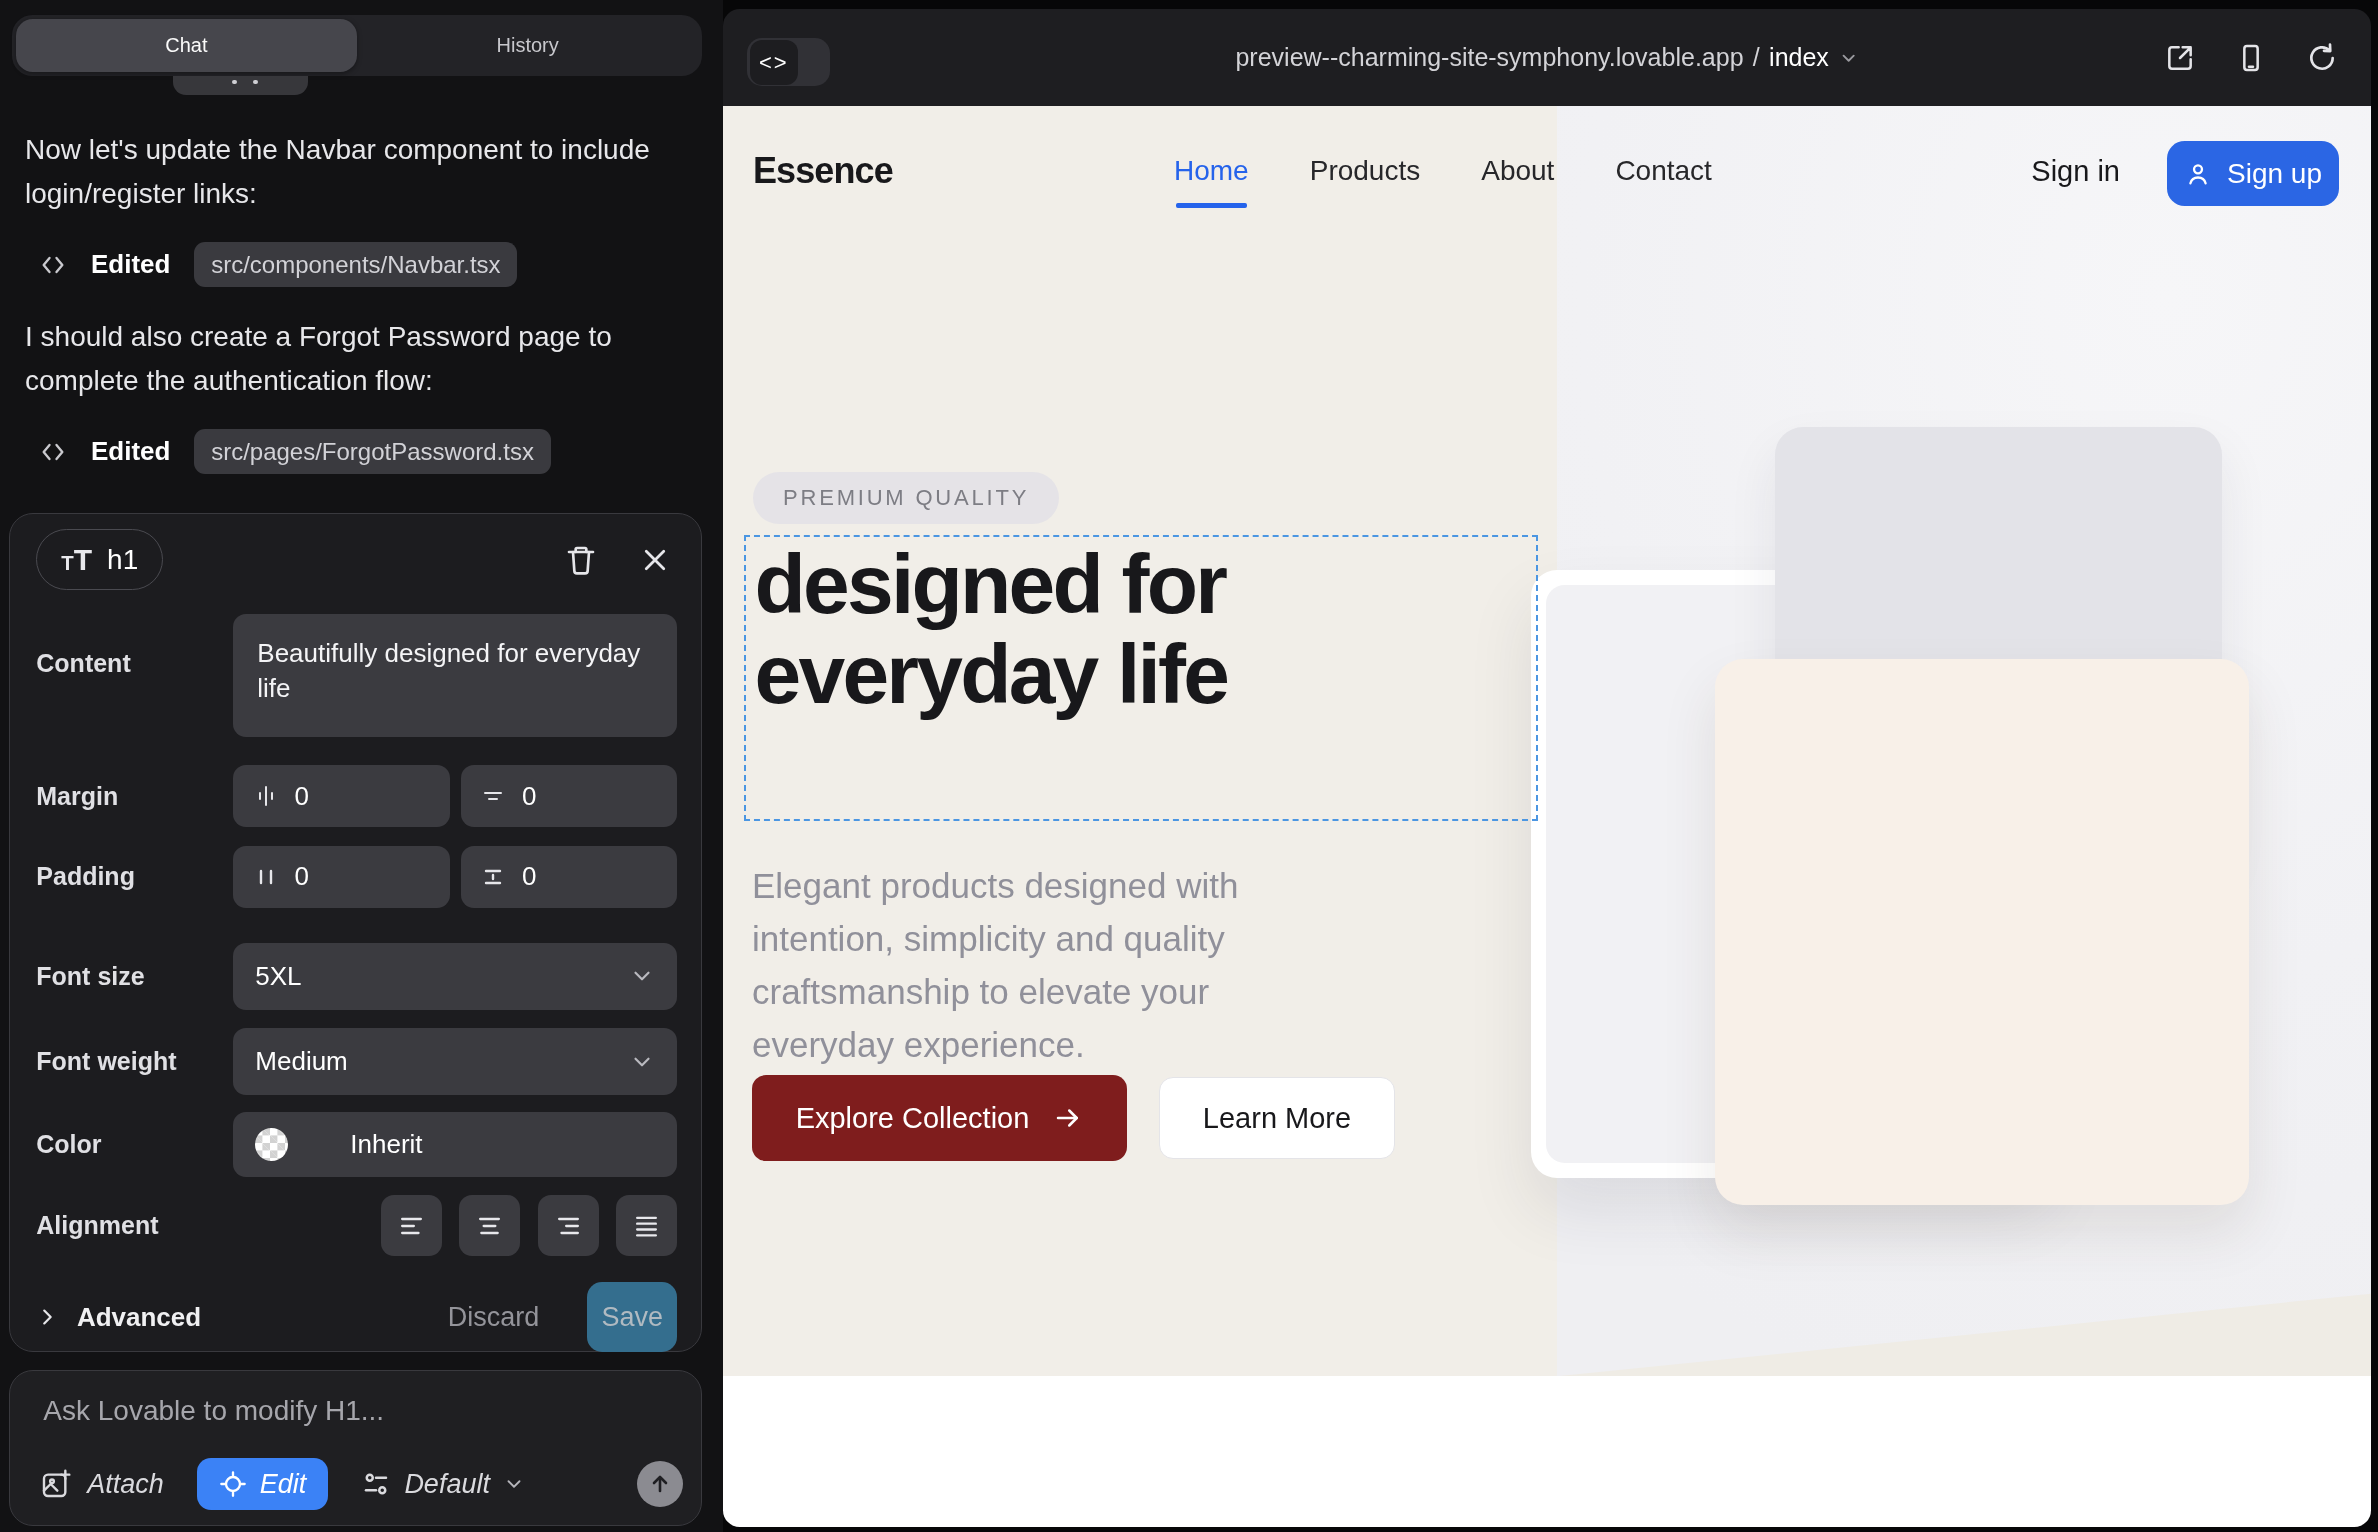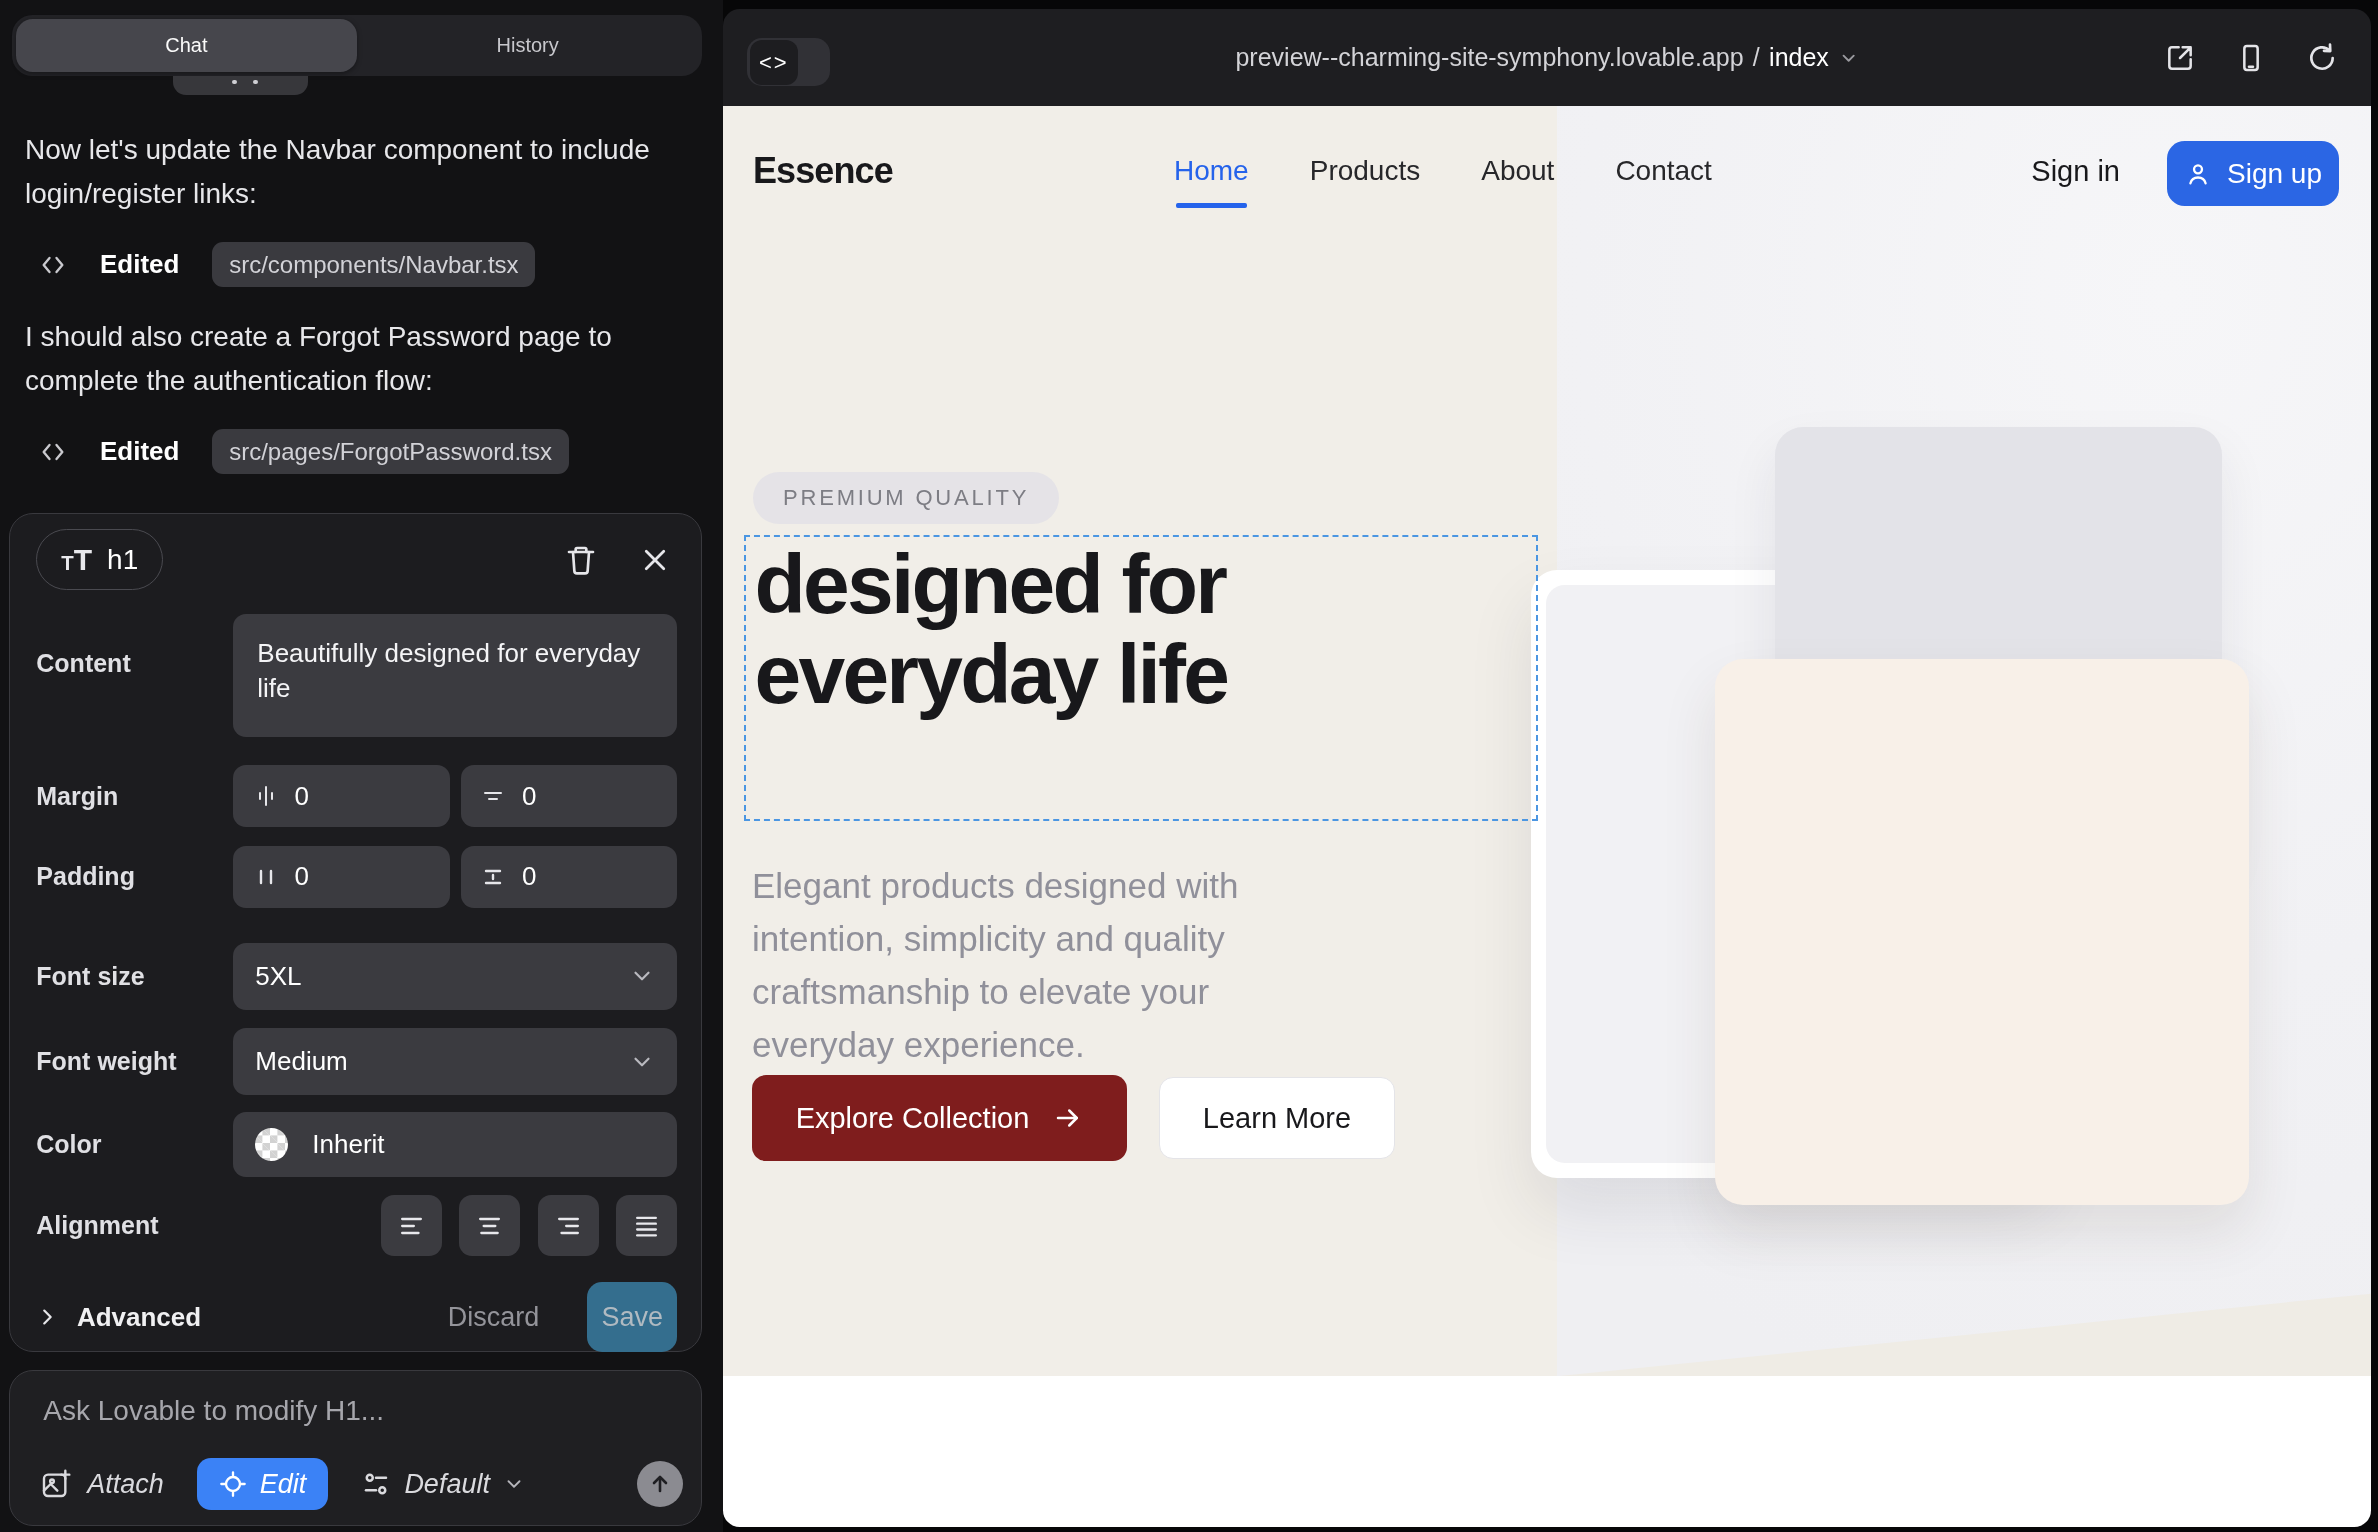--- a/index.html
+++ b/index.html
@@ -22,21 +22,21 @@
   .tab.active { background:#46464c; color:#fafafa; box-shadow:0 1.9px 5.6px rgba(0,0,0,.35); }
 
   .cut-pill { position:absolute; left:173px; top:76px; width:135px; height:18.6px;
               background:#37373b; border-radius:0 0 13px 13px; }
   .cut-pill i { position:absolute; top:3.7px; width:4.6px; height:4.6px; border-radius:50%; background:#cfcfd4; }
   .cut-pill i.d1{ left:59px; } .cut-pill i.d2{ left:80px; }
 
   .msg { position:absolute; left:25px; width:631px; font-size:28px; line-height:44px; color:#e7e7ea; }
   .msg-1 { top:128px; } .msg-2 { top:315px; }
 
-  .edited-row { position:absolute; left:39px; display:flex; align-items:center; gap:33px; height:45px; }
+  .edited-row { position:absolute; left:39px; display:flex; align-items:center; gap:24px; height:45px; }
   .edited-row-1 { top:242px; } .edited-row-2 { top:429px; }
   .edited-label { font-size:26px; font-weight:bold; color:#fff; }
   .edited-file { background:#3a3a3f; color:#d2d2d7; font-size:24px;
                  padding:8.3px 16.7px; border-radius:11px; white-space:nowrap; }
 
   
   .panel { position:absolute; left:9.3px; top:513px; width:693px; height:839px;
            background:#1c1c1f; border:1.9px solid #39393e; border-radius:24px;
            padding:15px 24px 0 26px; display:flex; flex-direction:column; }
   .panel-head { display:flex; align-items:center; height:63px; }
@@ -53,21 +53,21 @@
 
   .content-box { width:100%; height:123px; background:#3b3b40; border-radius:13px;
                  border:none; resize:none; outline:none; color:#f4f4f6; font-size:26px;
                  line-height:35px; padding:22px 24px; font-family:"Liberation Sans",sans-serif; }
 
   .pair { display:flex; gap:11px; width:100%; }
   .mini-input { flex:1; height:62px; background:#3b3b40; border-radius:13px;
                 display:flex; align-items:center; gap:16.7px; padding:0 20.4px;
                 color:#fff; font-size:26px; }
   .select { width:100%; height:67px; background:#3b3b40; border-radius:13px;
-            display:flex; align-items:center; padding:4px 22px; color:#fff; font-size:26px; }
+            display:flex; align-items:center; padding:4px 22px; color:#fff; font-size:26px;gap:38px; }
   .select .chev { margin-left:auto; }
 
   .swatch { width:33px; height:33px; border-radius:50%; margin-right:24px;
             background-color:#fff;
             background-image:linear-gradient(45deg,#d2d2d2 25%,transparent 25%,transparent 75%,#d2d2d2 75%),
                              linear-gradient(45deg,#d2d2d2 25%,transparent 25%,transparent 75%,#d2d2d2 75%);
             background-size:15px 15px; background-position:0 0,7.4px 7.4px; }
 
   .align-group { display:flex; gap:17.6px; justify-content:flex-end; width:100%; }
   .align-btn { width:61px; height:61px; background:#3b3b40; border-radius:13px;

